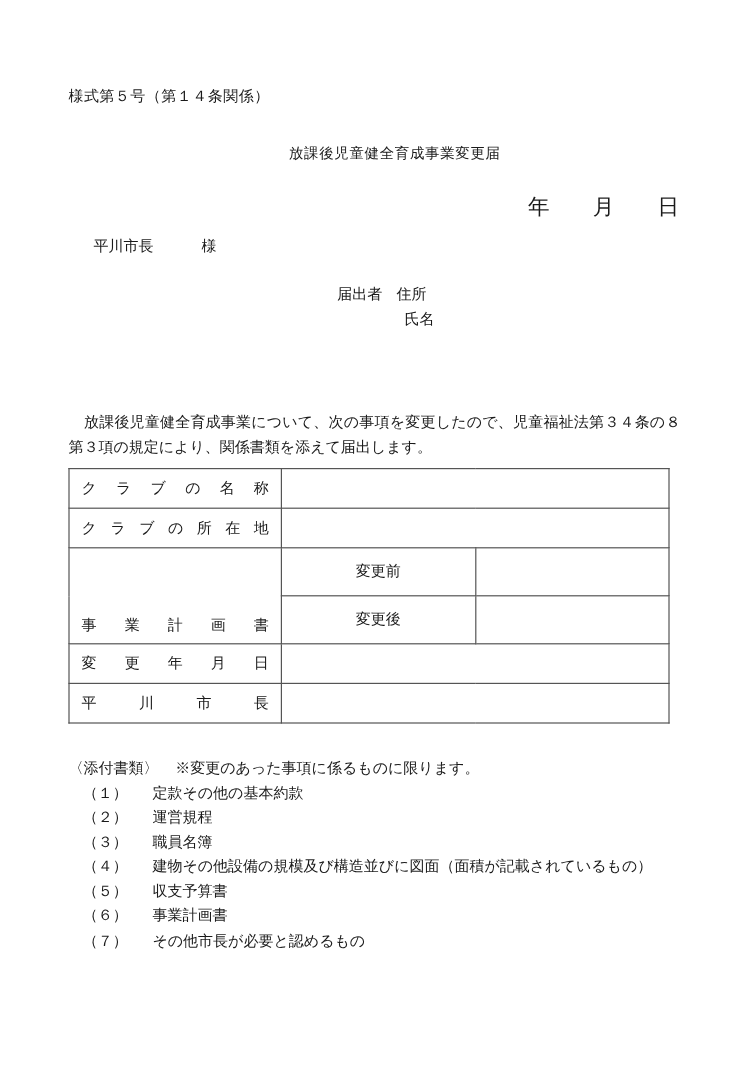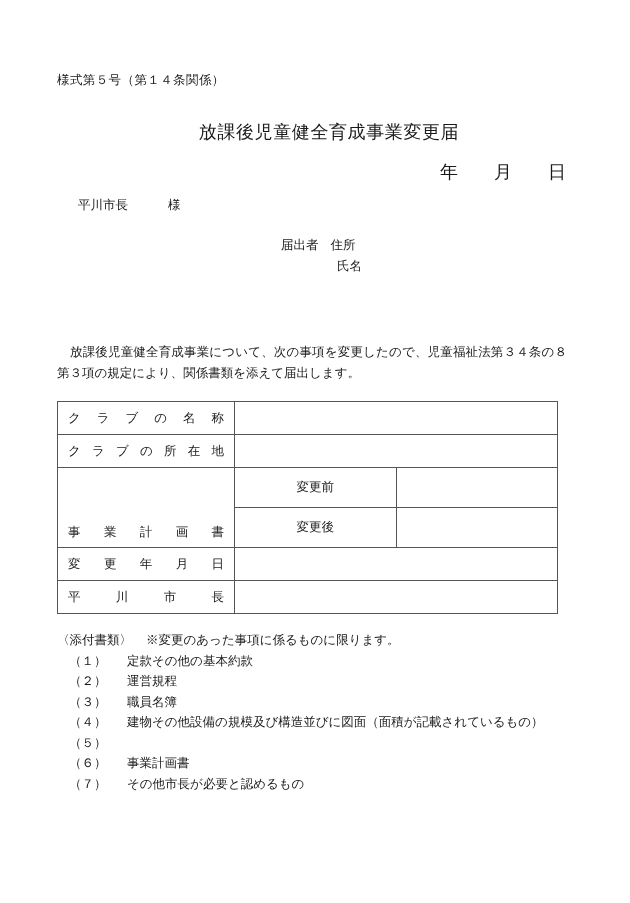--- a/index.html
+++ b/index.html
@@ -34,21 +34,21 @@
     white-space: nowrap;
   }
 
   
   .doc-title {
     position: absolute;
     left: 0;
     top: 120px;
     width: 630px;
     text-align: center;
-    font-size: 18px;
+    font-size: 12px;
     letter-spacing: 0.6px;
     padding-left: 28px;
     box-sizing: border-box;
     white-space: nowrap;
   }
 
   
   .date-line {
     position: absolute;
     right: 64px;
@@ -128,21 +128,20 @@
 
   
   .form-table {
     position: absolute;
     left: 57px;
     top: 390px;
     width: 501px;
     border-collapse: collapse;
     table-layout: fixed;
     font-size: 12.5px;
-    margin-top: 11px;
   }
   .form-table td {
     border: 1px solid #555;
     padding: 0;
     vertical-align: middle;
   }
   .form-table .lbl-cell {
     width: 156px;
     height: 32px;
     padding: 0 10px;
@@ -271,20 +270,21 @@
       <li>
         <span class="num">（３）</span>
         <span class="txt">職員名簿</span>
       </li>
       <li>
         <span class="num">（４）</span>
         <span class="txt">建物その他設備の規模及び構造並びに図面（面積が記載されているもの）</span>
       </li>
       <li>
         <span class="num">（５）</span>
+        <span class="txt">収支予算書</span>
       </li>
       <li>
         <span class="num">（６）</span>
         <span class="txt">事業計画書</span>
       </li>
       <li>
         <span class="num">（７）</span>
         <span class="txt">その他市長が必要と認めるもの</span>
       </li>
     </ol>

